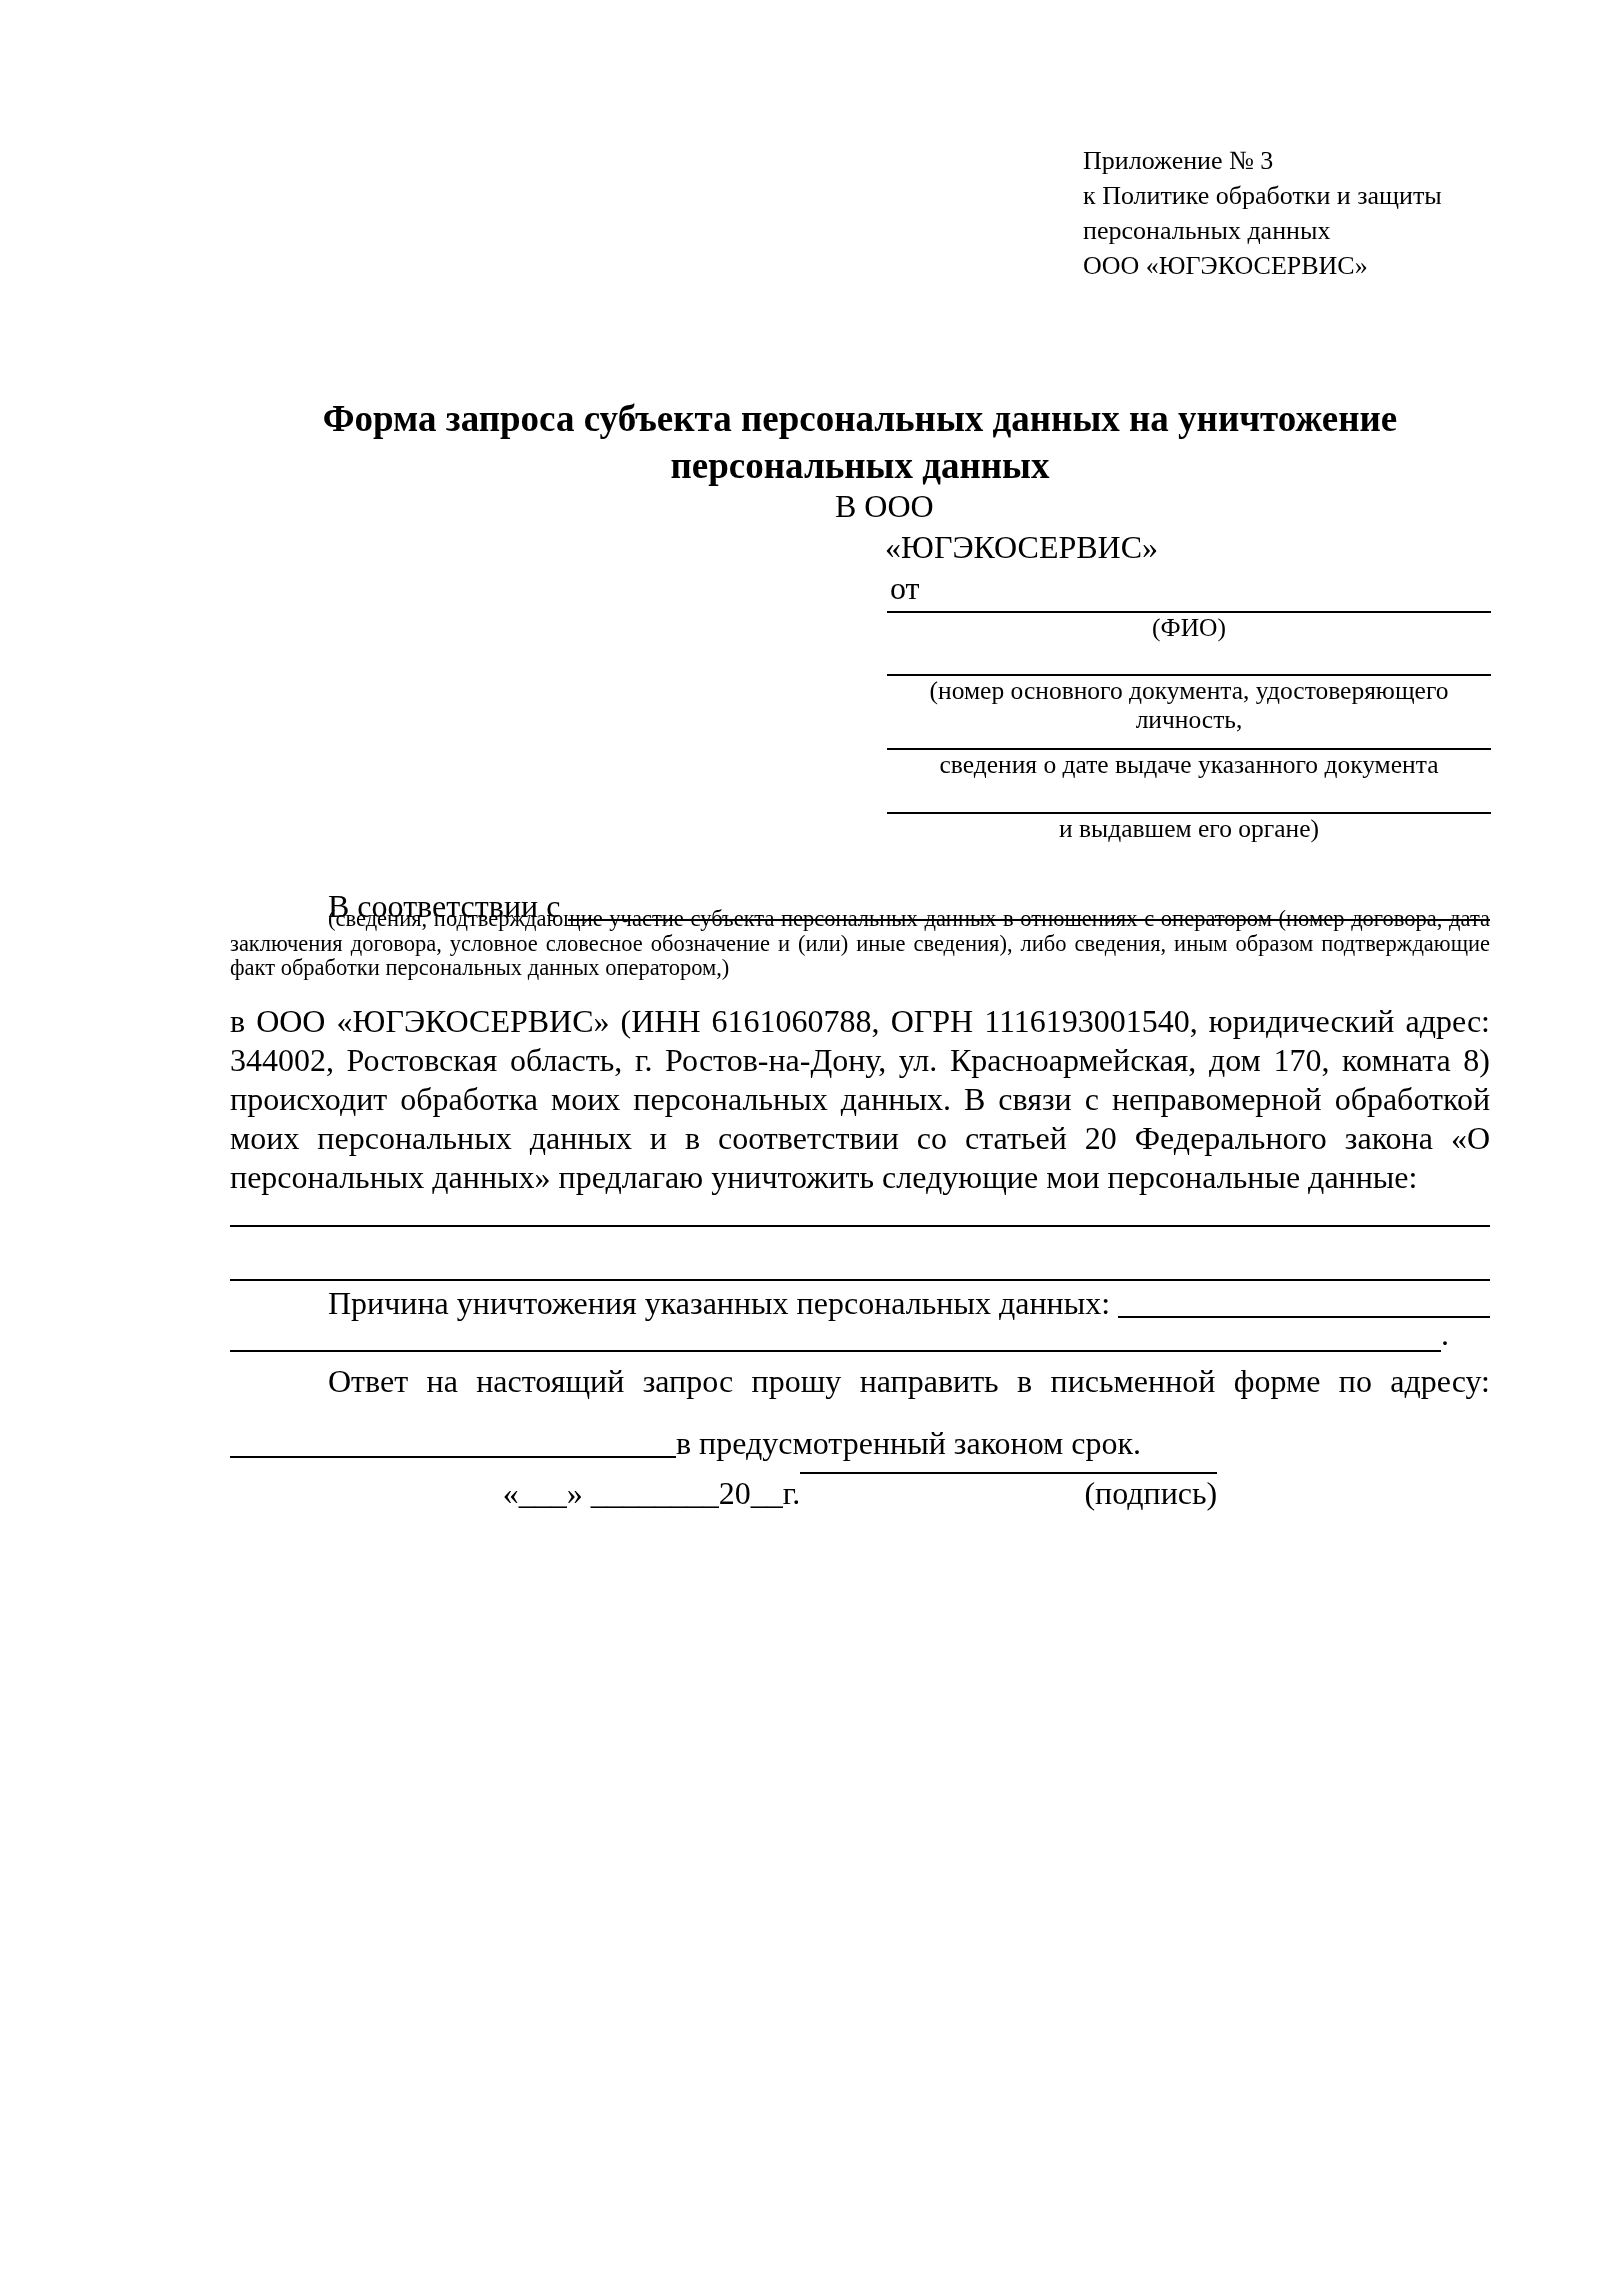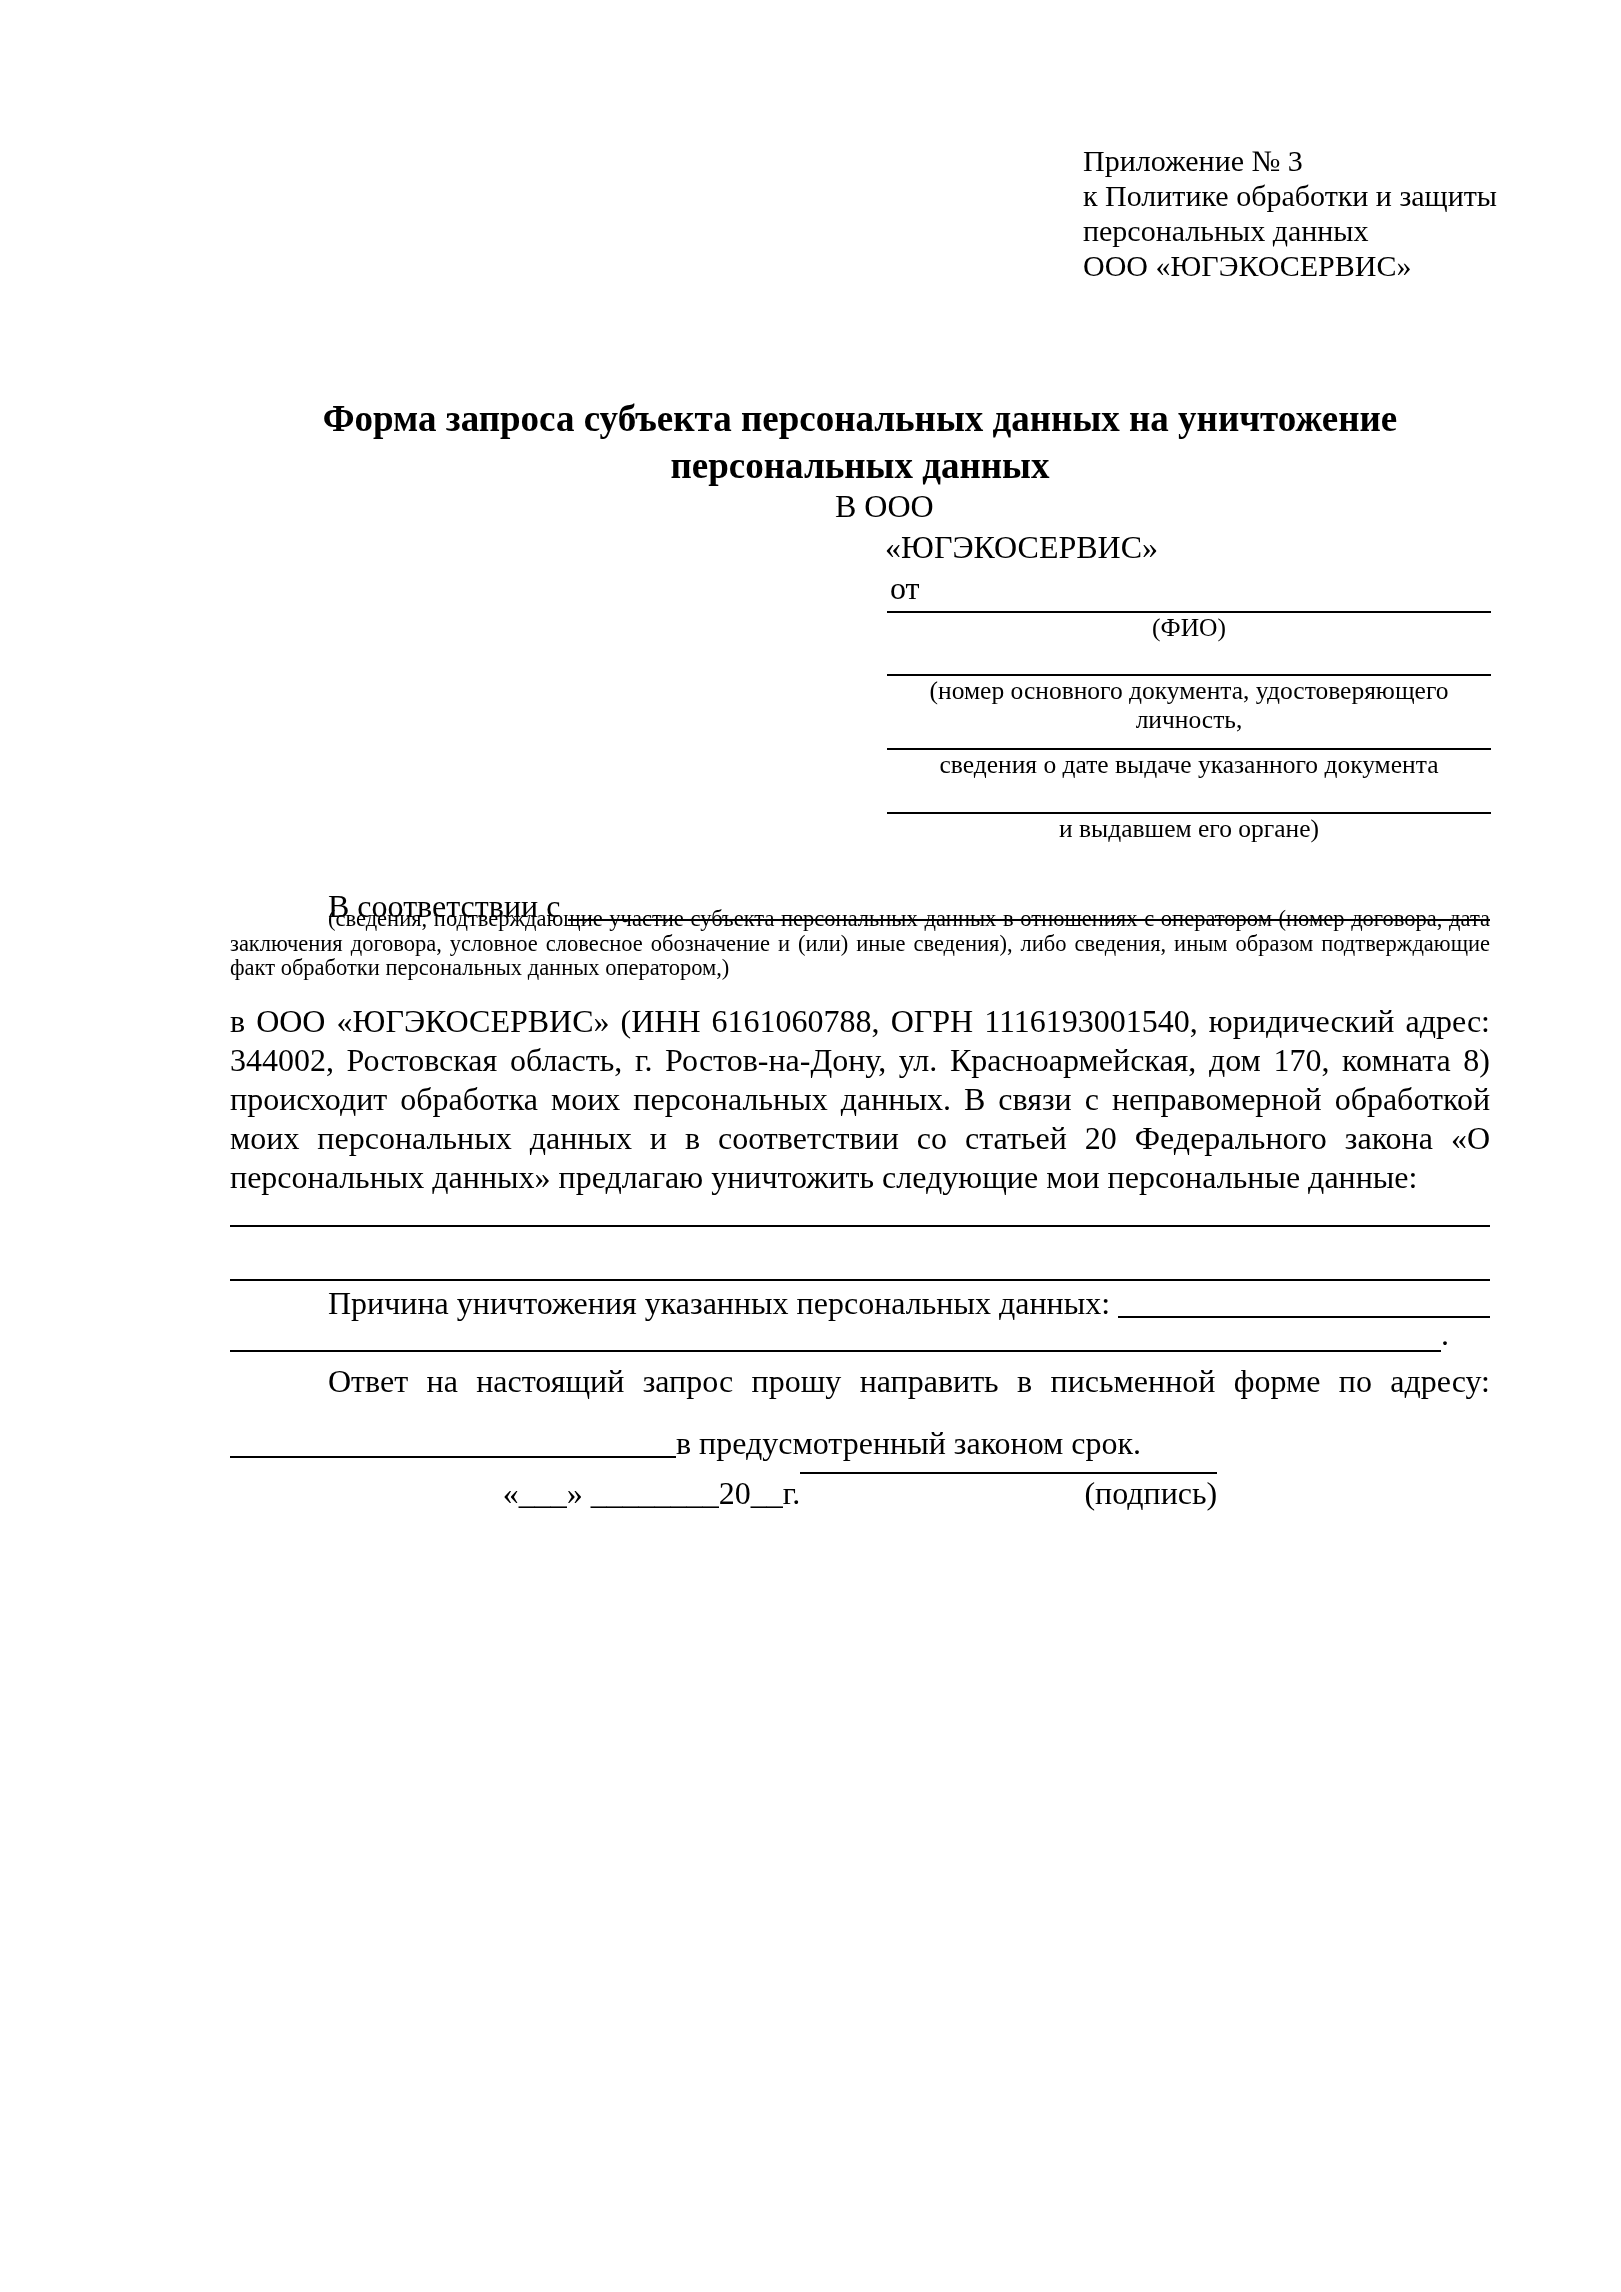--- a/index.html
+++ b/index.html
@@ -8,21 +8,21 @@
     width:1621px;height:2293px;
     margin:0 auto;
     background:#ffffff;
     color:#000;
     font-family:"Liberation Serif","DejaVu Serif",serif;
     overflow:hidden;
   }
   .abs{position:absolute;}
 
   
-  .appendix{left:1083px;top:143px;width:451px;font-size:30px;line-height:35px;}
+  .appendix{left:1083px;top:143px;width:451px;font-size:26px;line-height:35px;}
 
   
   .title{left:230px;top:395px;width:1260px;text-align:center;font-weight:bold;font-size:37px;line-height:47px;}
 
   
   .addr1{left:835px;top:487px;font-size:32px;line-height:39px;}
   .addr2{left:885px;top:528px;font-size:32px;line-height:39px;}
   .addr3{left:890px;top:569px;font-size:32px;line-height:39px;}
 
   

